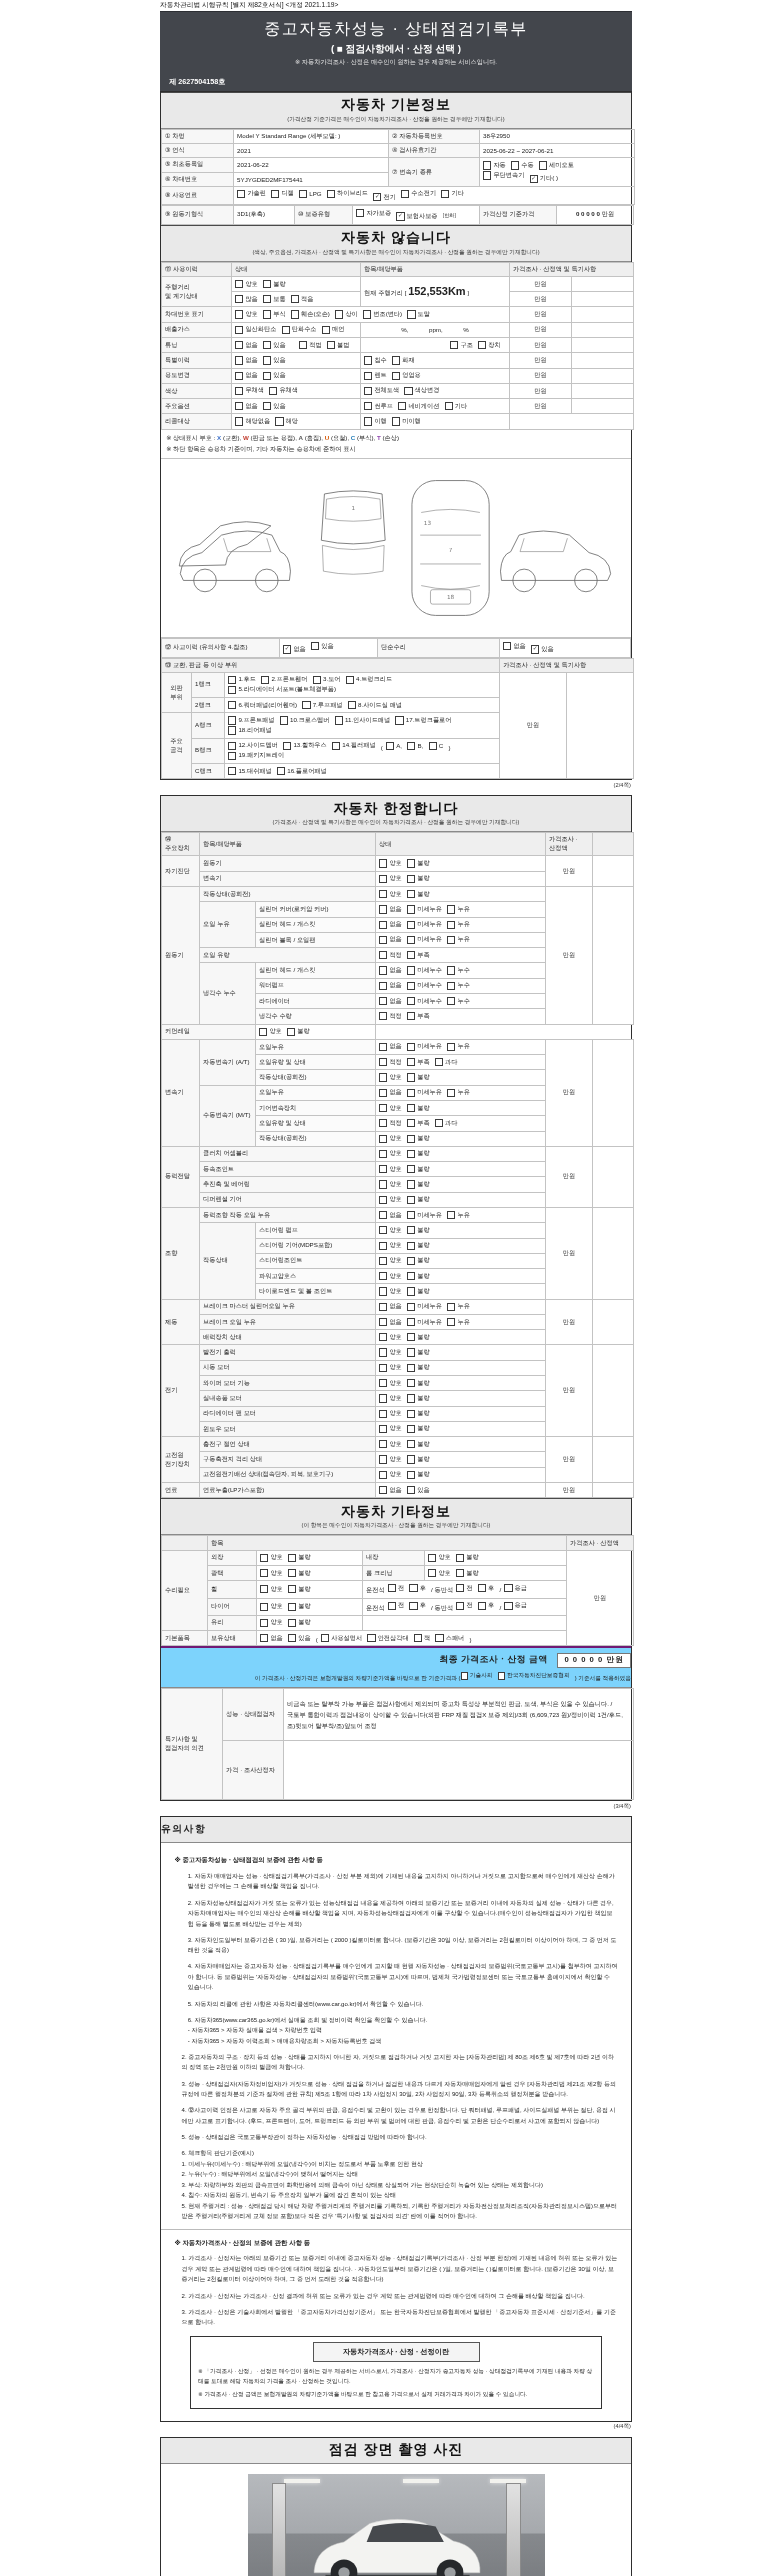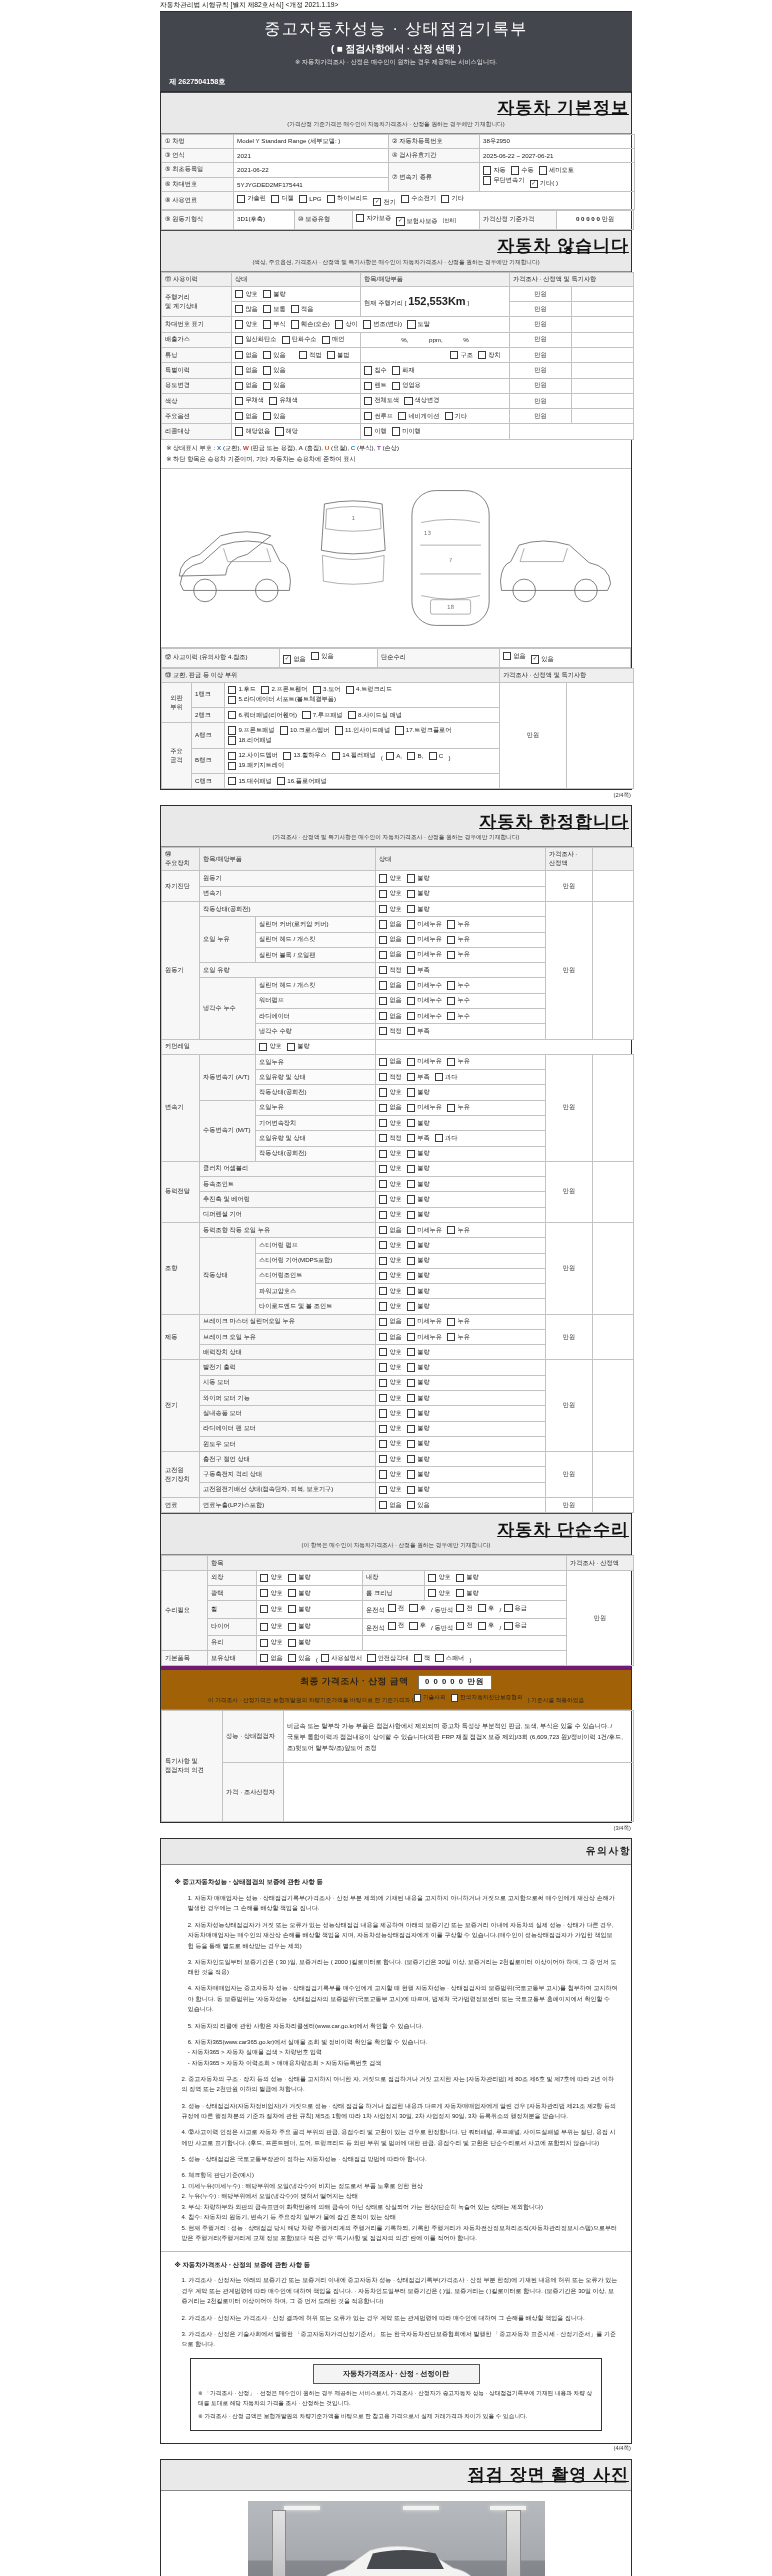--- a/index.html
+++ b/index.html
@@ -7,50 +7,50 @@
   .ref{margin:1px 0 1px 160px;font-size:6.7px;color:#111;}
   .col{width:472px;margin-left:160px;}
   
   .dochead{background:#43464c;color:#fff;border-top:1.5px solid #2c2e33;padding:7.2px 8.2px 3.1px;}
   .dochead .t1{text-align:center;font-size:16px;font-weight:normal;letter-spacing:1.5px;}
   .dochead .t2{text-align:center;font-size:9.8px;font-weight:bold;margin-top:3.1px;}
   .dochead .t3{text-align:center;font-size:6.2px;color:#e8e8e8;margin-top:2.1px;}
   .dochead .docno{font-size:7.2px;font-weight:bold;margin:9.3px 0 1px 1px;}
   
   .sech{background:#e9e9e9;border-top:1px solid #4a4a4a;border-bottom:0.5px solid #8a8a8a;padding:3.6px 2.1px 4.1px;}
-  .sech .st{font-size:17px;font-weight:bold;text-align:right;letter-spacing:1px;color:#111;text-decoration:underline;}
+  .sech .st{font-size:14px;font-weight:bold;text-align:center;letter-spacing:1px;color:#111;}
   .sech .ss{font-size:5.7px;text-align:center;color:#333;margin-top:1.5px;}
   .bigbox{border:1px solid #2e2e2e;background:#fff;}
   table{border-collapse:collapse;width:100%;table-layout:fixed;}
   td,th{border:0.5px solid #c3c3c3;font-size:6.2px;padding:2.1px 3.1px;vertical-align:middle;word-break:keep-all;}
   th{background:#efefef;font-weight:normal;text-align:left;}
   td.g,td.l{background:#f7f7f7;}
   td.l2{background:#fbfbfb;}
   td.pr{text-align:center;color:#333;}
   td.nt{background:#fff;}
   td.pre{white-space:pre;}
   .opt{display:inline-flex;align-items:center;margin:0.5px 5.2px 0.5px 0;white-space:nowrap;}
   .cb{width:6.2px;height:6.2px;border:1px solid #3c3c3c;display:inline-block;margin-right:2.1px;font-size:5.7px;line-height:5.2px;text-align:center;font-weight:bold;background:#fff;color:#111;flex:none;}
   .tok{margin:0 3.1px 0 0;}
   .mile{font-size:11px;font-weight:bold;}
   .pgmark{text-align:right;font-size:5.7px;color:#333;margin:1.5px 1px 5.2px 0;}
   
   .acnotes{border-bottom:0.5px solid #c3c3c3;padding:3.6px 5.2px;font-size:6.2px;line-height:1.7;background:#fff;}
   .diagwrap{padding:4.1px 0 2.1px;background:#fff;border-bottom:0.5px solid #c3c3c3;text-align:center;}
   
-  .ntitle{background:#e9e9e9;border-bottom:0.5px solid #8a8a8a;text-align:right;font-size:9.8px;font-weight:bold;letter-spacing:1.5px;padding:6.2px 0;}
+  .ntitle{background:#e9e9e9;border-bottom:0.5px solid #8a8a8a;text-align:left;font-size:9.8px;font-weight:bold;letter-spacing:1.5px;padding:6.2px 0;}
   .nbody{padding:7.2px 13.4px 9.3px;font-size:6px;line-height:1.75;color:#222;}
   .nh{font-weight:bold;font-size:6.4px;margin:4.1px 0 5.2px;}
   .para{margin:0 0 5.7px 7.2px;white-space:pre-line;}
   .ndiv{border-top:0.5px solid #bbb;margin:7.2px -13.4px;}
   .pbox{border:1px solid #333;margin:8.2px 15.5px 2.1px;padding:5.2px 7.2px;}
   .pbox-t{display:block;text-align:center;font-weight:bold;font-size:7.2px;border:0.5px solid #555;width:165px;margin:0 auto 5.2px;padding:2.6px 0;background:#f4f4f4;}
   .pbox .para{margin:0 0 3.1px 0;font-size:5.7px;}
   
-  .finbar{border-top:4px solid #701a75;border-bottom:0.5px solid #8a8a8a;background:#a16207;padding:4.6px 0 4.1px;text-align:center;}
+  .finbar{border-top:2px solid #701a75;border-bottom:0.5px solid #8a8a8a;background:#7dd3fc;padding:4.6px 0 4.1px;text-align:right;}
   .finbar .fl{font-size:8.8px;font-weight:bold;letter-spacing:0.5px;margin-right:7.2px;}
   .finbar .fv{display:inline-block;border:0.5px solid #777;background:#fff;padding:1.5px 6.2px;font-size:7.7px;font-weight:bold;letter-spacing:1px;}
   .finnote{font-size:5.7px;margin-top:3.6px;color:#222;}
   .finnote .cb{width:5.2px;height:5.2px;}
   
   .photo{width:297px;height:140px;margin:4.1px auto;position:relative;overflow:hidden;background:linear-gradient(#b6b9bd 0%,#a6a9ad 42%,#86898d 43%,#717478 100%);}
   .photo .post{position:absolute;top:9.3px;width:12.4px;height:98px;background:linear-gradient(#e2e2e2,#b5b5b5);border:0.5px solid #8b8b8b;}
   .photo .lamp{position:absolute;top:5.2px;width:36px;height:4.1px;background:#f2f2ee;box-shadow:0 0 4.1px #ffffffaa;}
   svg text{font-family:"DejaVu Sans",sans-serif;}
 </style>
@@ -1079,21 +1079,21 @@
                 <span class="cb"></span>
                 <span class="ol">있음</span>
               </span></td>
             <td class="pr">만원</td>
             <td class="nt"></td>
           </tr>
         </tbody>
     </table>
 
     <div class="sech">
-      <div class="st">자동차 단순수리</div>
+      <div class="st">자동차 기타정보</div>
       <div class="ss">(이 항목은 매수인이 자동차가격조사 · 산정을 원하는 경우에만 기재합니다)</div>
     </div>
     <table>
       <colgroup>
           <col style="width:46px">
           <col style="width:49px">
           <col style="width:106px">
           <col style="width:62px">
           <col style="width:142px">
           <col style="width:67px">

